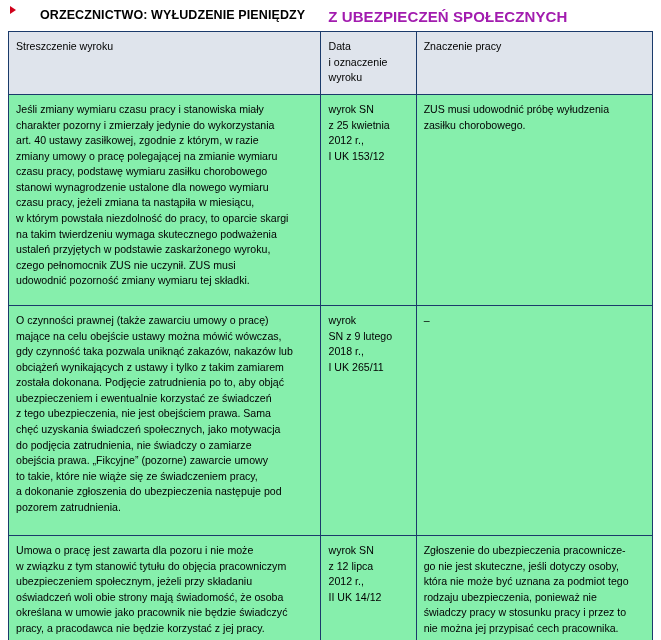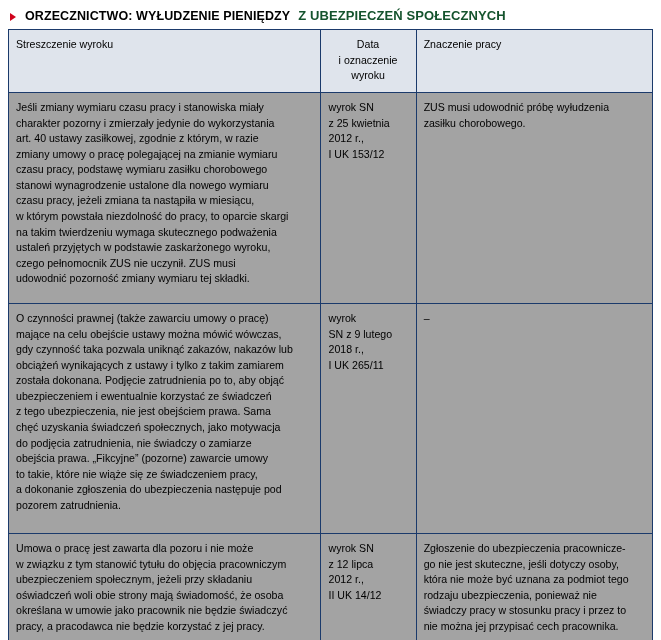--- a/index.html
+++ b/index.html
@@ -17,22 +17,22 @@
   .page {
     width: 661px;
     height: 640px;
     box-sizing: border-box;
     padding: 8px 8px 0 8px;
     position: relative;
   }
   
   .header {
     display: flex;
-    align-items: flex-end;
-    gap: 8px;
+    align-items: flex-start;
+    gap: 23px;
     padding: 0 0 6px 2px;
     white-space: nowrap;
   }
   .header-bullet {
     display: inline-block;
     width: 0;
     height: 0;
     border-top: 4px solid transparent;
     border-bottom: 4px solid transparent;
     border-left: 6px solid #d0021b;
@@ -40,24 +40,24 @@
     top: -2px;
     margin-right: 1px;
   }
   .header-title {
     font-size: 12.5px;
     font-weight: bold;
     letter-spacing: 0.1px;
     color: #000000;
   }
   .header-title-accent {
-    font-size: 13px;
+    font-size: 15px;
     font-weight: bold;
     letter-spacing: 0.1px;
-    color: #14532d;
+    color: #a21caf;
   }
   
   table.doc-table {
     border-collapse: collapse;
     width: 645px;
     table-layout: fixed;
     border: 1px solid #1b3a6b;
   }
   table.doc-table td,
   table.doc-table th {
@@ -74,21 +74,21 @@
     background: #dfe4ec;
     font-size: 10.6px;
     line-height: 1.35;
     padding-top: 7px;
     padding-bottom: 7px;
     height: 48px;
   }
   .col-1 { width: 312px; }
   .col-2 { width: 95px; }
   .col-3 { width: 236px; }
-  tbody td { background: #a3a3a3; }
+  tbody td { background: #86efac; }
   .cell-p {
     margin: 0;
     white-space: pre-line;
   }
   .row-1 td { height: 196px; }
   .row-2 td { height: 215px; }
   .row-3 td { height: 120px; }
 </style>
 </head>
 <body>
@@ -103,21 +103,21 @@
 
   <table class="doc-table">
     <colgroup>
       <col class="col-1">
       <col class="col-2">
       <col class="col-3">
     </colgroup>
     <thead>
       <tr>
         <th>Streszczenie wyroku</th>
-        <th class="cell-p" style="white-space:pre-line;text-align:center;">Data
+        <th class="cell-p" style="white-space:pre-line;">Data
 i oznaczenie
 wyroku</th>
         <th>Znaczenie pracy</th>
       </tr>
     </thead>
     <tbody>
       <tr class="row-1">
         <td class="cell-p">Jeśli zmiany wymiaru czasu pracy i stanowiska miały
 charakter pozorny i zmierzały jedynie do wykorzystania
 art. 40 ustawy zasiłkowej, zgodnie z którym, w razie

